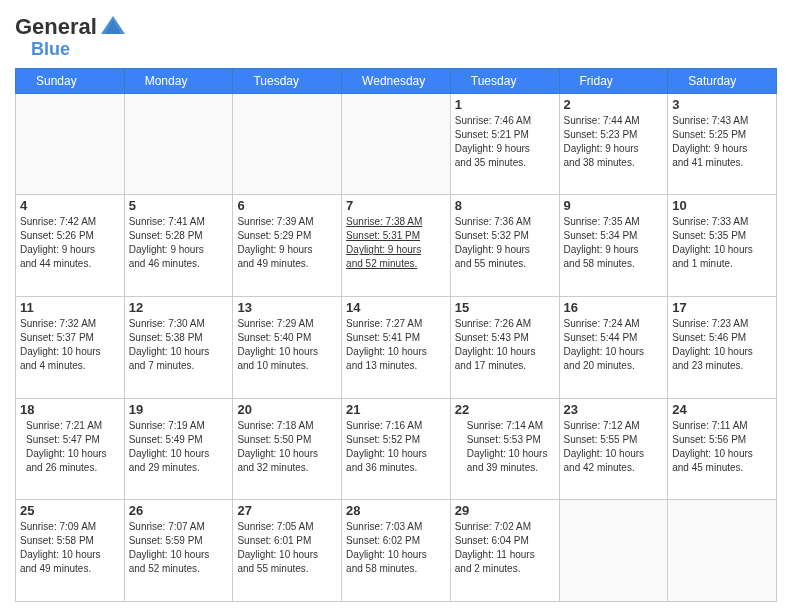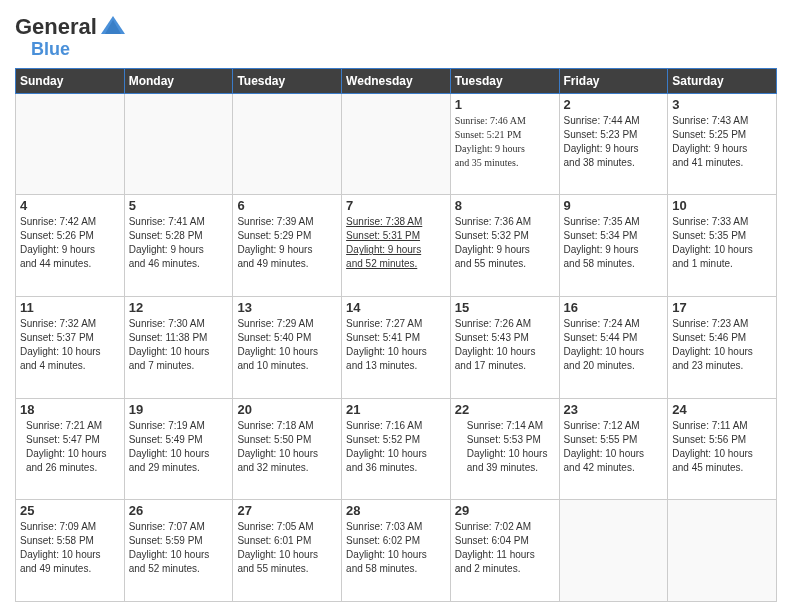--- a/index.html
+++ b/index.html
@@ -54,25 +54,25 @@
       color: #555;
     }
     .calendar {
       flex: 1;
       border: 1px solid #ccc;
       border-collapse: collapse;
       width: 100%;
       table-layout: fixed;
     }
     .calendar th {
-      background: #404040;
+      background: #3b82f6;
       color: #fff;
       font-size: 12px;
-      font-weight: bold;
-      padding: 5px 4px;
+      font-weight: normal;
+      padding: 5px 20px;
       text-align: left;
       border: 1px solid #3a7bc8;
     }
     .calendar td {
       border: 1px solid #ccc;
       vertical-align: top;
       padding: 3px 4px;
       font-size: 10px;
       color: #333;
       background: #fff;
@@ -137,21 +137,21 @@
         </tr>
     </thead>
     <tbody id="calendar-body">
         <tr>
           <td class="empty"></td>
           <td class="empty"></td>
           <td class="empty"></td>
           <td class="empty"></td>
           <td>
             <div class="day-number">1</div>
-            <div class="day-info" style="white-space: pre-line; font-family: Liberation Serif, serif;">Sunrise: 7:46 AM
+            <div class="day-info" style="white-space: pre-line;">Sunrise: 7:46 AM
 Sunset: 5:21 PM
 Daylight: 9 hours
 and 35 minutes.</div>
           </td>
           <td>
             <div class="day-number">2</div>
             <div class="day-info" style="white-space: pre-line;">Sunrise: 7:44 AM
 Sunset: 5:23 PM
 Daylight: 9 hours
 and 38 minutes.</div>
@@ -219,21 +219,21 @@
           <td>
             <div class="day-number">11</div>
             <div class="day-info" style="white-space: pre-line;">Sunrise: 7:32 AM
 Sunset: 5:37 PM
 Daylight: 10 hours
 and 4 minutes.</div>
           </td>
           <td>
             <div class="day-number">12</div>
             <div class="day-info" style="white-space: pre-line;">Sunrise: 7:30 AM
-Sunset: 11:38 PM
+Sunset: 5:38 PM
 Daylight: 10 hours
 and 7 minutes.</div>
           </td>
           <td>
             <div class="day-number">13</div>
             <div class="day-info" style="white-space: pre-line;">Sunrise: 7:29 AM
 Sunset: 5:40 PM
 Daylight: 10 hours
 and 10 minutes.</div>
           </td>

